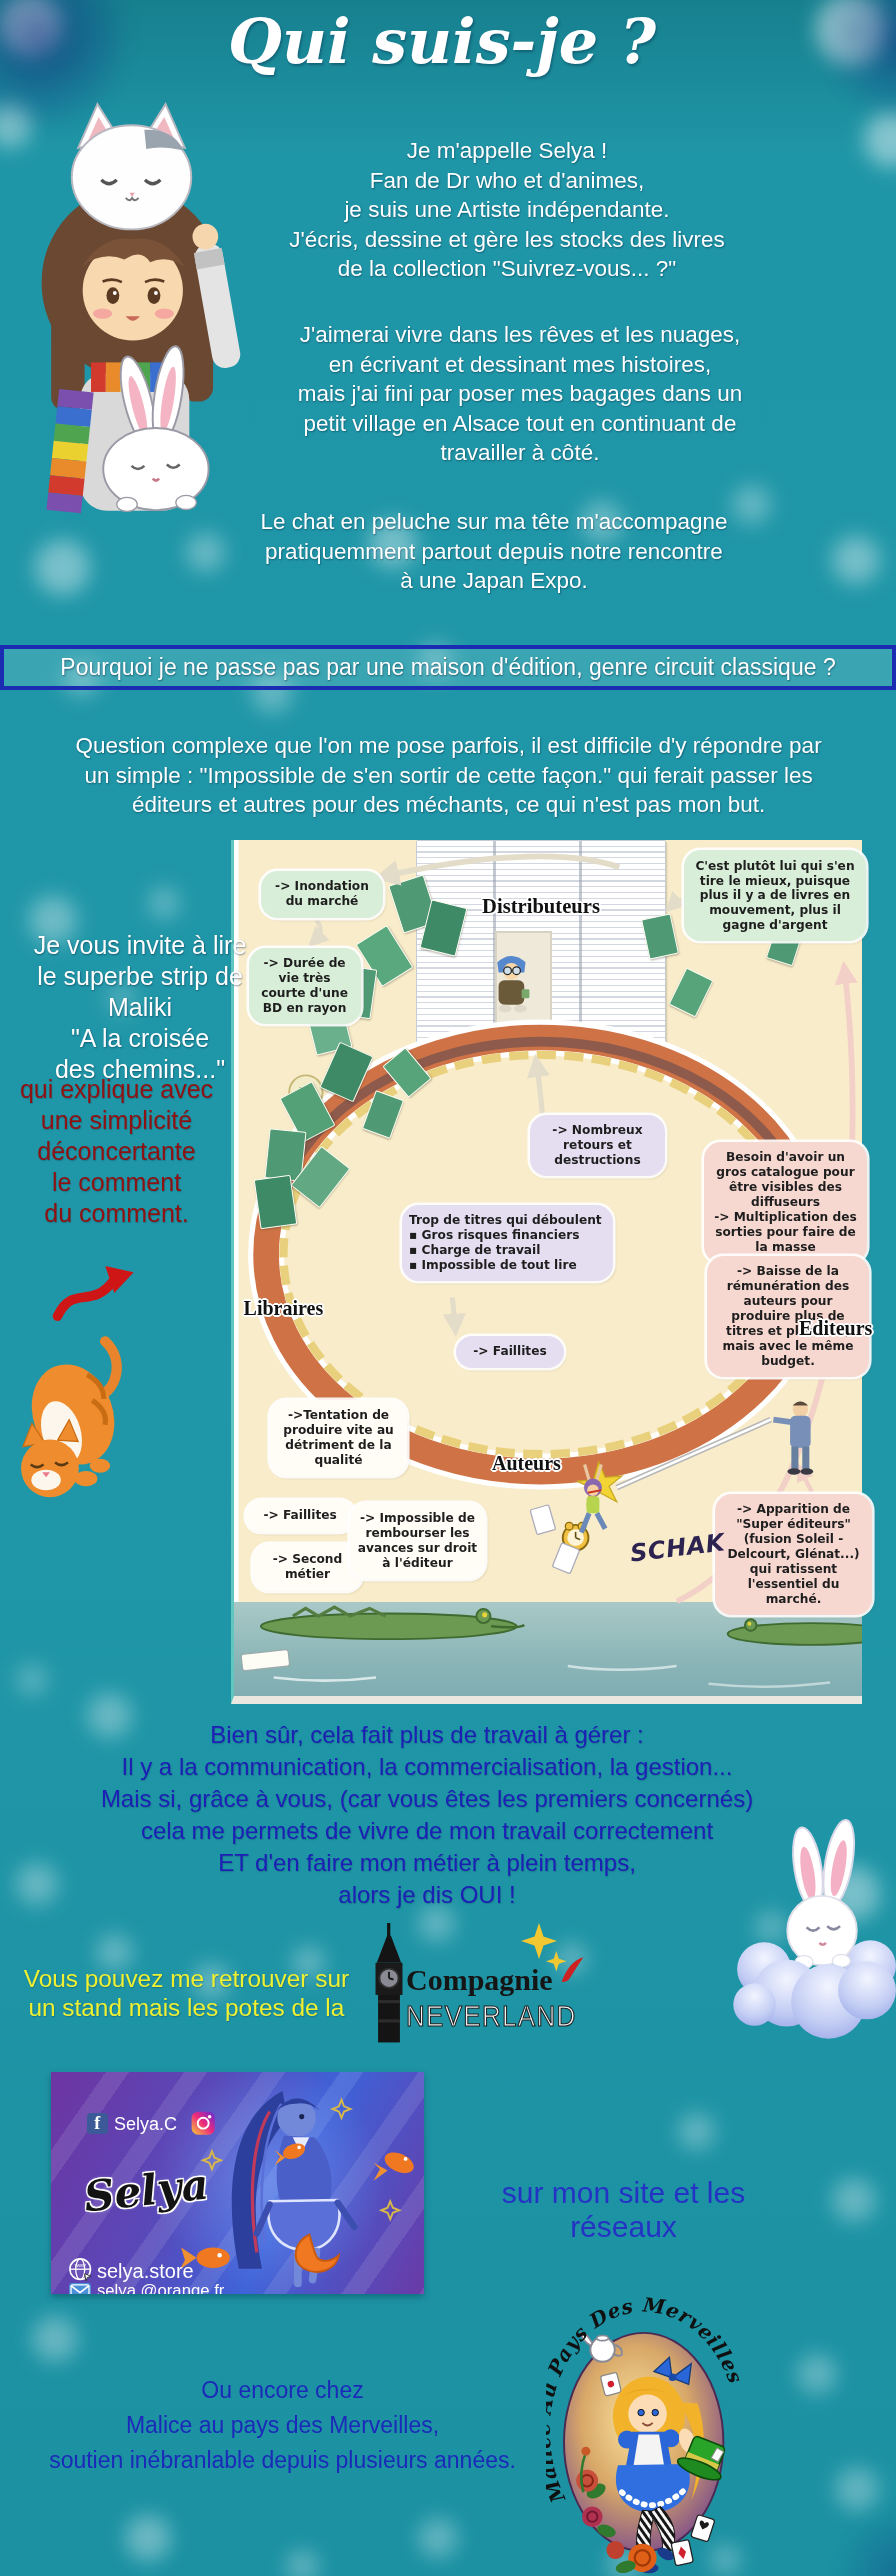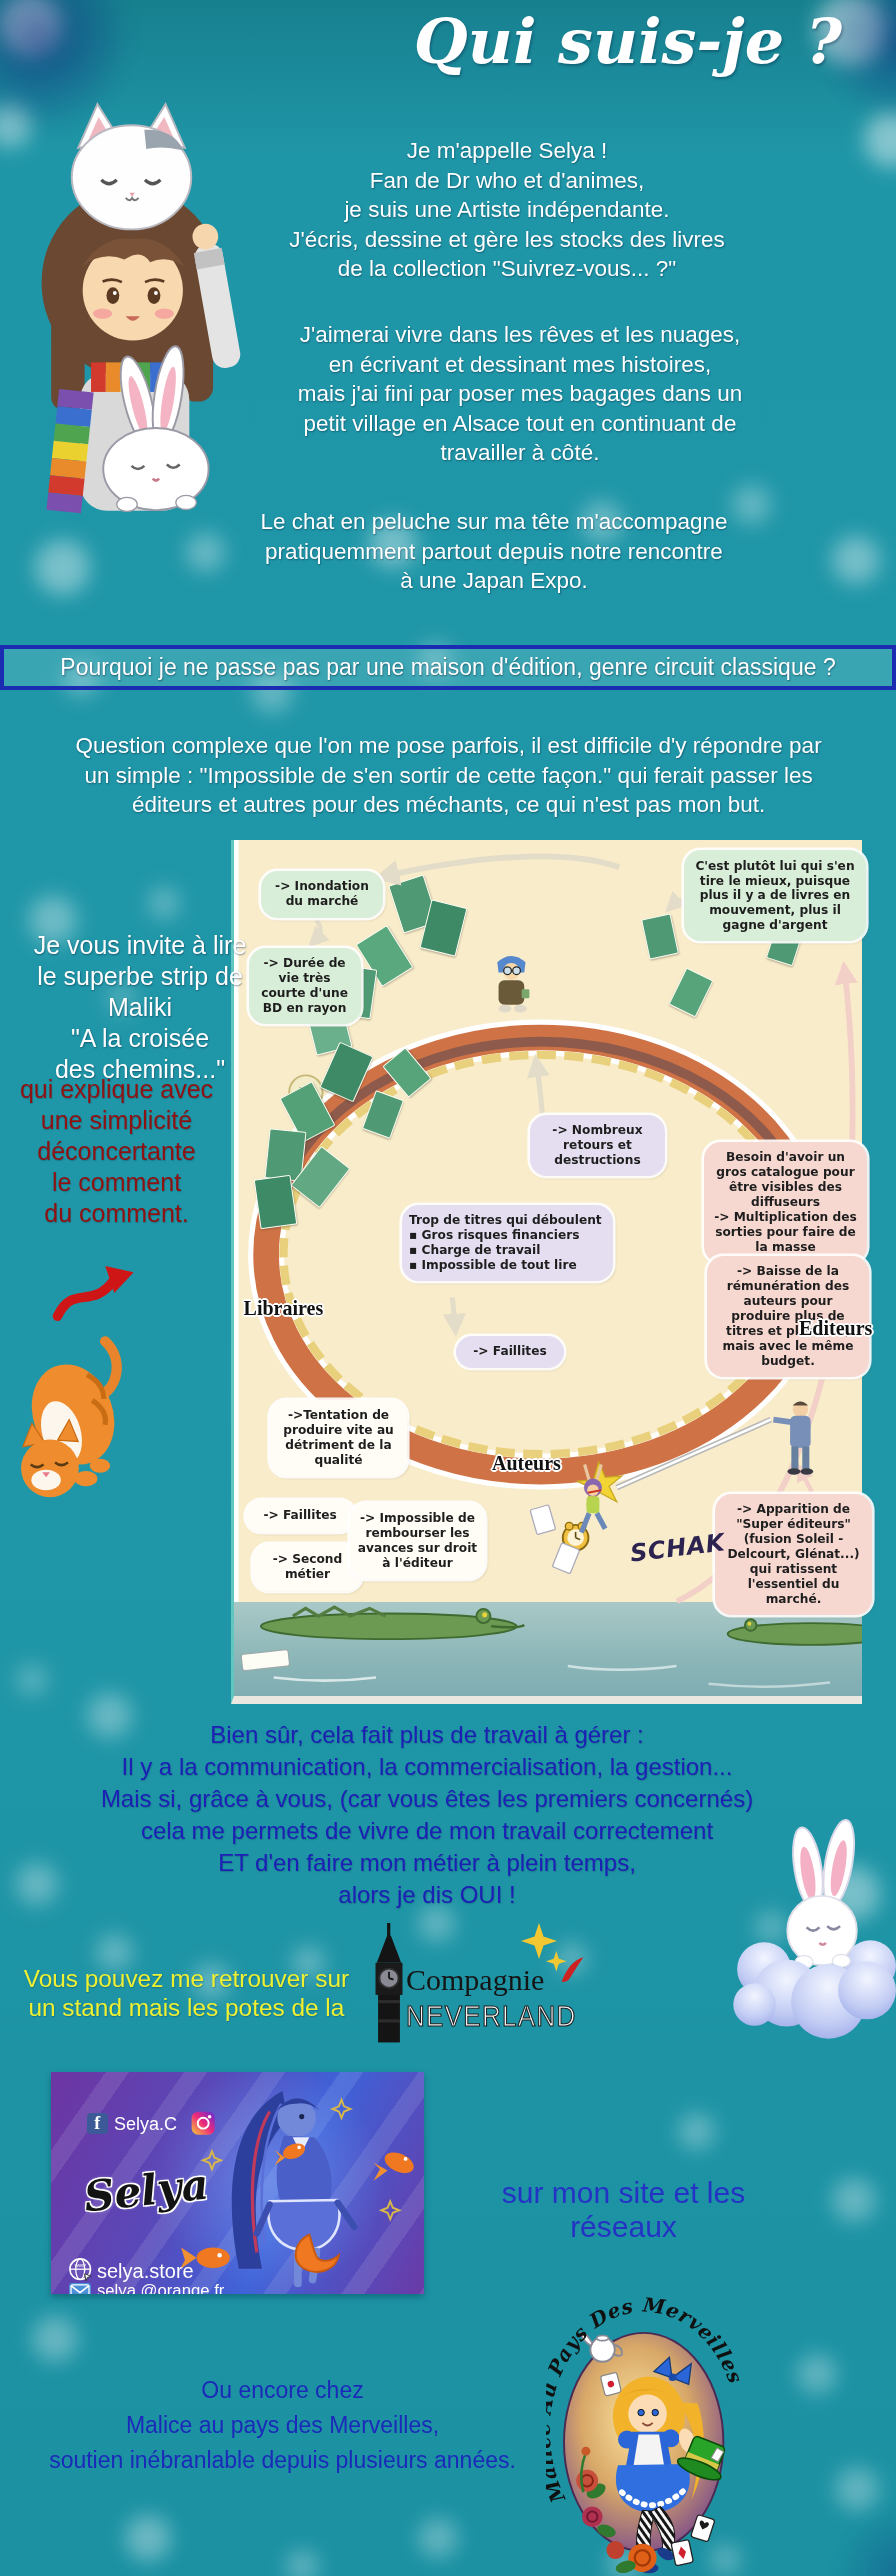--- a/index.html
+++ b/index.html
@@ -4,23 +4,23 @@
 <style>
   html,body{margin:0;padding:0;background:#0e6f80;}
   #canvas{position:relative;width:896px;height:2576px;overflow:hidden;
     font-family:"Liberation Sans",sans-serif;
     background:linear-gradient(180deg,#17808f 0%,#1f96a7 6%,#2097a8 55%,#1b91a2 100%);}
   .glow{position:absolute;border-radius:50%;background:#fff;filter:blur(10.3px);z-index:0;}
   .dark{position:absolute;border-radius:50%;filter:blur(6.4px);z-index:0;}
   .abs{position:absolute;}
   .para{position:absolute;z-index:2;text-align:center;color:#fff;font-size:22.5px;line-height:29.6px;
     text-shadow:0.6px 1.3px 1.9px rgba(0,25,55,.45);}
-  .title{position:absolute;z-index:2;left:0;width:842px;top:5.1px;text-align:right;color:#fff;
+  .title{position:absolute;z-index:2;left:0;width:842px;top:5.1px;text-align:center;color:#fff;
     font-family:"DejaVu Serif",serif;font-style:italic;font-weight:bold;font-size:62px;
-    text-shadow:1.3px 1.9px 2.6px rgba(0,30,60,.35);}
+    text-shadow:1.3px 1.9px 2.6px rgba(0,30,60,.35);padding-left:21px;}
   .banner{position:absolute;z-index:2;left:0;right:0;top:645px;height:37px;border:4.5px solid #1c2cb2;
     background:rgba(185,235,235,.18);color:#fff;font-size:23px;line-height:37px;text-align:center;
     text-shadow:0.6px 1.3px 1.9px rgba(0,25,55,.5);}
   .invite-white{position:absolute;z-index:2;left:0;top:930px;width:280px;text-align:center;color:#fff;
     font-size:25px;line-height:31px;text-shadow:0.6px 1.3px 1.9px rgba(0,25,55,.45);}
   .invite-red{position:absolute;z-index:2;left:0;top:1074px;width:233px;text-align:center;color:#8e1212;
     font-size:25px;line-height:31px;text-shadow:0.6px 0.6px 1.3px rgba(0,20,40,.25);}
   .blue-block{position:absolute;z-index:2;left:0;top:1719px;width:854px;text-align:center;color:#1c20b5;
     font-size:24px;line-height:32px;text-shadow:0.6px 0.6px 1.3px rgba(0,40,60,.25);}
   .yellow-block{position:absolute;z-index:2;left:6.4px;top:1964px;width:360px;text-align:center;color:#eff032;
@@ -44,21 +44,21 @@
   .maplabel{position:absolute;z-index:6;font-family:"Liberation Serif",serif;font-weight:bold;font-size:20px;color:#111;
     text-shadow:-1.3px -1.3px 0 #fff,1.3px -1.3px 0 #fff,-1.3px 1.3px 0 #fff,1.3px 1.3px 0 #fff,1.9px 0 0 #fff,-1.9px 0 0 #fff,0 1.9px 0 #fff,0 -1.9px 0 #fff;}
   .schak{position:absolute;z-index:6;font-family:"DejaVu Sans",sans-serif;font-weight:bold;font-style:italic;
     font-size:24px;color:#2d2350;transform:rotate(-7deg);letter-spacing:0.6px;}
   .book{position:absolute;z-index:2;width:35px;height:48px;border:1.9px solid #fdfdf3;border-radius:1.9px;
     box-shadow:0.6px 1.3px 1.9px rgba(60,50,30,.3);}
   .water{position:absolute;z-index:3;left:0;bottom:0;width:628px;height:94px;
     background:linear-gradient(180deg,#a9c9c7 0%,#8cb6b8 60%,#7fadb2 100%);}
   
   #neverland{position:absolute;z-index:2;left:369px;top:1923px;width:212px;height:122px;}
-  .compagnie{position:absolute;left:37px;top:40px;font-family:"Liberation Serif",serif;font-weight:normal;
+  .compagnie{position:absolute;left:37px;top:40px;font-family:"Liberation Serif",serif;font-weight:bold;
     font-size:30px;color:#151515;}
   .neverland-txt{position:absolute;left:37px;top:76px;font-size:26px;color:#f4f4f4;letter-spacing:1.3px;
     -webkit-text-stroke:1px #1a1a1a;transform:scaleY(1.12);transform-origin:top left;}
   
   #selya-card{position:absolute;z-index:2;left:51px;top:2072px;width:373px;height:222px;overflow:hidden;
     background:
       radial-gradient(circle at 218px 109px,rgba(140,180,255,.45),rgba(140,180,255,0) 116px),
       repeating-linear-gradient(125deg,rgba(255,255,255,0) 0 45px,rgba(255,255,255,.10) 45px 64px),
       linear-gradient(115deg,#6d35a2 0%,#5a48b8 35%,#3e62d8 62%,#6a3aa6 100%);
     box-shadow:0 2.6px 6.4px rgba(0,40,60,.35);}
@@ -238,20 +238,26 @@
     <ellipse cx="56" cy="254" rx="23" ry="16" fill="#fdf6ec"></ellipse>
     <path d="M32,230 Q42,238 52,230" stroke="#5a3a12" stroke-width="4" fill="none"></path>
     <path d="M70,227 Q80,235 90,227" stroke="#5a3a12" stroke-width="4" fill="none"></path>
     <polygon points="50,242 62,242 56,250" fill="#e87a8a"></polygon>
     <ellipse cx="118" cy="252" rx="18" ry="12" fill="#ef8c2e"></ellipse>
     <ellipse cx="140" cy="232" rx="16" ry="11" fill="#ef8c2e"></ellipse>
   </svg>
 
   <div id="strip">
 
+    <div style="position:absolute;z-index:1;left:182px;top:0;width:248px;height:202px;background:repeating-linear-gradient(180deg,#ffffff 0 4.5px,#d3d8e0 4.5px 5.8px);border:1.9px solid #c6ccd6;border-radius:1.9px;box-shadow:1.3px 1.9px 0 rgba(120,110,90,.25);">
+      <div style="position:absolute;left:76px;top:0;width:2.6px;height:100%;background:rgba(140,150,165,.5)"></div>
+      <div style="position:absolute;left:162px;top:0;width:2.6px;height:100%;background:rgba(140,150,165,.5)"></div>
+      <div style="position:absolute;left:78px;top:90px;width:57px;height:110px;background:#efe9da;box-shadow:inset 0 0 0 1.9px #d8d2c2"></div>
+      <div class="maplabel" style="left:50%;transform:translateX(-50%);top:54px;font-size:20.6px;white-space:nowrap;">Distributeurs</div>
+    </div>
 
     <svg class="abs" style="left:0;top:0;z-index:2" width="628" height="856" viewBox="0 0 978 1332">
       <ellipse cx="478" cy="645" rx="428" ry="338" fill="none" stroke="#ffffff" stroke-width="56"></ellipse>
       <ellipse cx="478" cy="645" rx="428" ry="338" fill="none" stroke="#cf7347" stroke-width="40"></ellipse>
       <path d="M66,560 A 428 338 0 0 1 890,560" fill="none" stroke="#8d5a4b" stroke-width="15"></path>
       <ellipse cx="478" cy="645" rx="401" ry="311" fill="none" stroke="#e9d07c" stroke-width="13" stroke-dasharray="30 13"></ellipse>
       <circle cx="112" cy="392" r="26" fill="#f2edc8" stroke="#c8b878" stroke-width="3"></circle>
       <circle cx="105" cy="388" r="4" fill="#6a5a20"></circle>
         <circle cx="121" cy="388" r="4" fill="#6a5a20"></circle>
     </svg>

